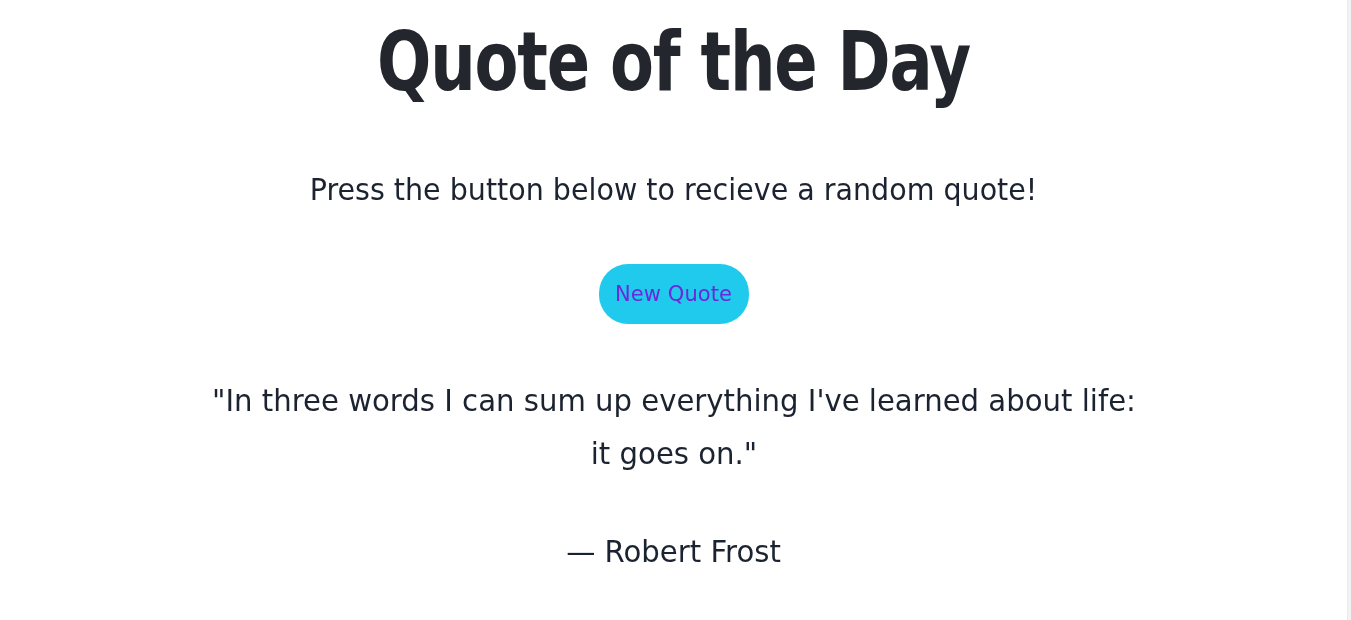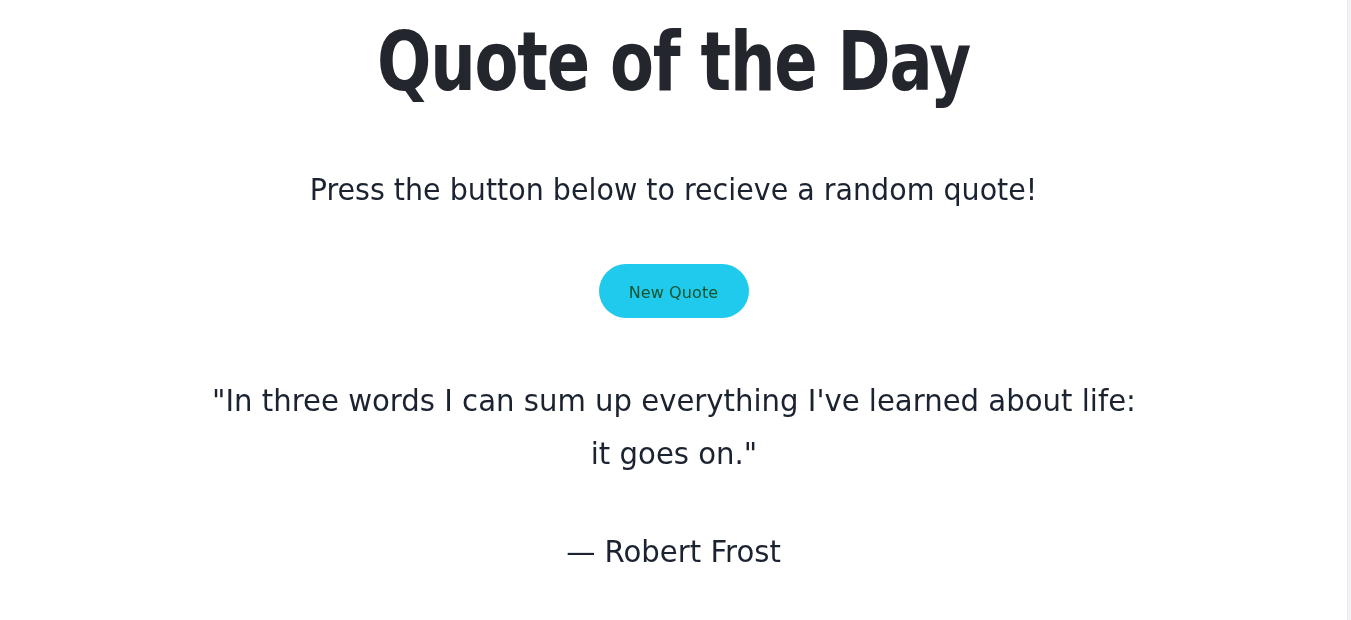--- a/index.html
+++ b/index.html
@@ -83,28 +83,28 @@
     position: absolute;
     left: 0;
     right: 0;
     top: 264px;
     display: flex;
     justify-content: center;
   }
 
   .new-quote-button {
     width: 150px;
-    height: 54px;
+    height: 60px;
     border: none;
     outline: none;
     border-radius: 29px;
     background: #1fcaec;
-    color: #14532d;
+    color: #6d28d9;
     font-family: "DejaVu Sans", sans-serif;
-    font-size: 16px;
+    font-size: 21px;
     font-weight: 400;
     letter-spacing: 0.1px;
     line-height: 58px;
     padding: 0;
     cursor: pointer;
   }
 
   .quote-block {
     position: absolute;
     left: 0;

